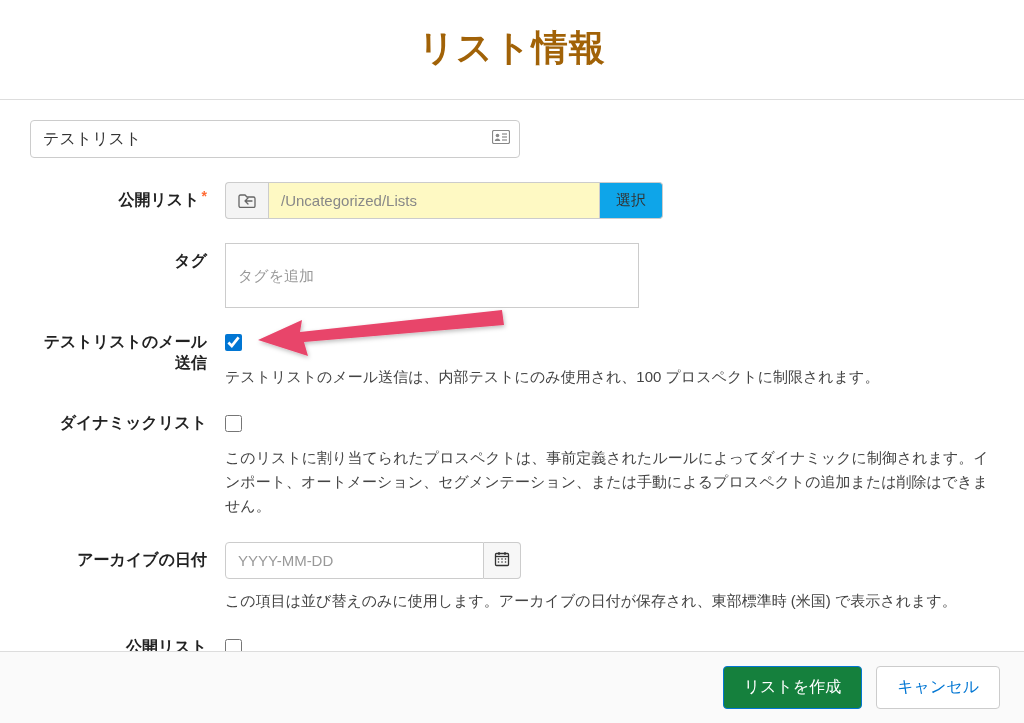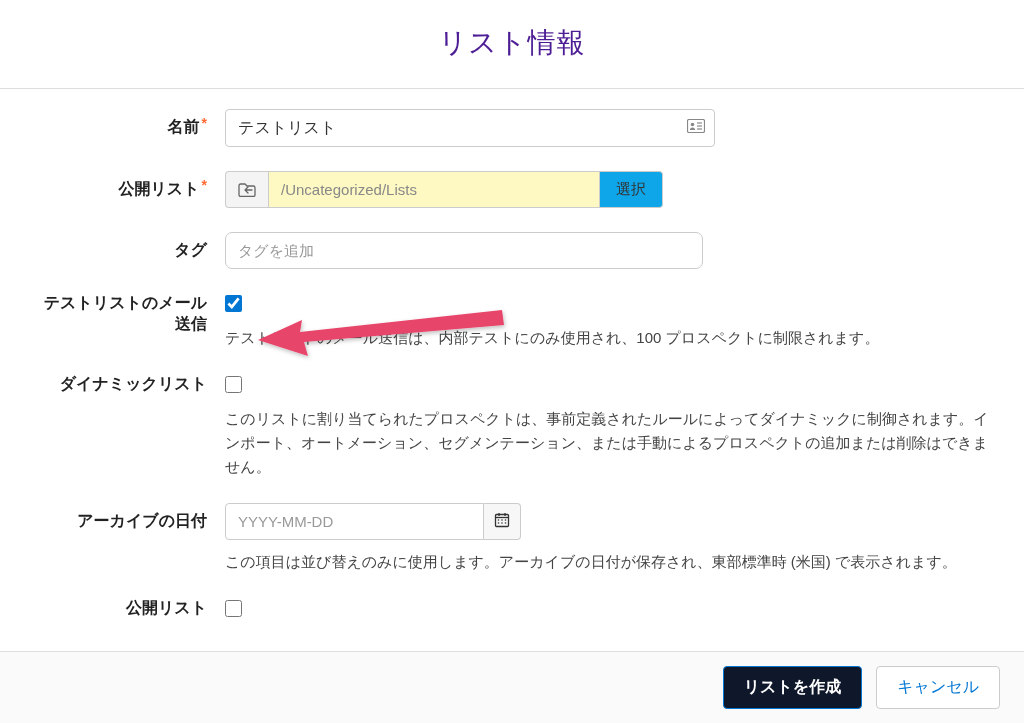--- a/index.html
+++ b/index.html
@@ -18,23 +18,23 @@
       display: flex;
       flex-direction: column;
       border-radius: 6px;
     }
     .modal-header {
       text-align: center;
       padding: 24px 0 26px 0;
       border-bottom: 1px solid #ddd;
     }
     .modal-title {
-      font-size: 28px;
-      font-weight: 400;
-      color: #4c1d95;
+      font-size: 36px;
+      font-weight: 700;
+      color: #a16207;
       letter-spacing: 1px;
     }
     .modal-body {
       flex: 1;
       overflow-y: auto;
       padding: 20px 30px 10px 30px;
     }
     .form-row {
       display: flex;
       align-items: flex-start;
@@ -101,24 +101,24 @@
       border: 1px solid #ccc;
       padding: 9px 12px;
       font-size: 15px;
       color: #888;
       background: #fef9c3;
       flex: 1;
       max-width: 332px;
     }
     .tag-input {
       border: 1px solid #ccc;
-      padding: 9px 12px;
-      font-size: 15px;
-      border-radius: 7px;
-      width: 478px;
+      padding: 23px 12px;
+      font-size: 15px;
+      border-radius: 0;
+      width: 414px;
     }
     .tag-input::placeholder { color: #999; }
     .date-input-group {
       display: flex;
       align-items: stretch;
       width: 296px;
     }
     .date-input {
       border: 1px solid #ccc;
       padding: 9px 12px;
@@ -171,24 +171,23 @@
       background: #fafafa;
     }
     .btn {
       padding: 10px 20px;
       font-size: 16px;
       border-radius: 4px;
       cursor: pointer;
       border: 1px solid transparent;
     }
     .btn-primary {
-      background: #0f172a;
+      background: #15803d;
       color: #fff;
       border-color: #0176d3;
-      font-weight: bold;
     }
     .btn-secondary {
       background: #fff;
       color: #0176d3;
       border-color: #ccc;
     }
     .arrow-annotation {
       position: absolute;
       left: 252px;
       top: 300px;
@@ -200,23 +199,20 @@
 <body>
 
 <div class="modal">
   <div class="modal-header">
     <h1 class="modal-title">リスト情報</h1>
   </div>
 
   <div class="modal-body">
 
     <div class="form-row">
-      <label class="form-label">
-        <span>名前</span><span class="required">*</span>
-      </label>
       <div class="form-control-wrap">
         <div class="input-icon-wrap">
           <input type="text" class="text-input with-icon" value="テストリスト" style="">
           <span class="trailing-icon">
             <svg width="18" height="14" viewBox="0 0 18 14">
                 <rect x="0.5" y="0.5" width="17" height="13" rx="1.5" fill="none" stroke="#888" stroke-width="1.2"></rect>
                 <circle cx="5.5" cy="5.5" r="1.8" fill="#888"></circle>
                 <path d="M2.8 11c0-1.6 1.3-2.5 2.7-2.5s2.7 0.9 2.7 2.5" fill="#888"></path>
                 <line x1="10" y1="4" x2="15" y2="4" stroke="#888" stroke-width="1.2"></line>
                 <line x1="10" y1="7" x2="15" y2="7" stroke="#888" stroke-width="1.2"></line>

